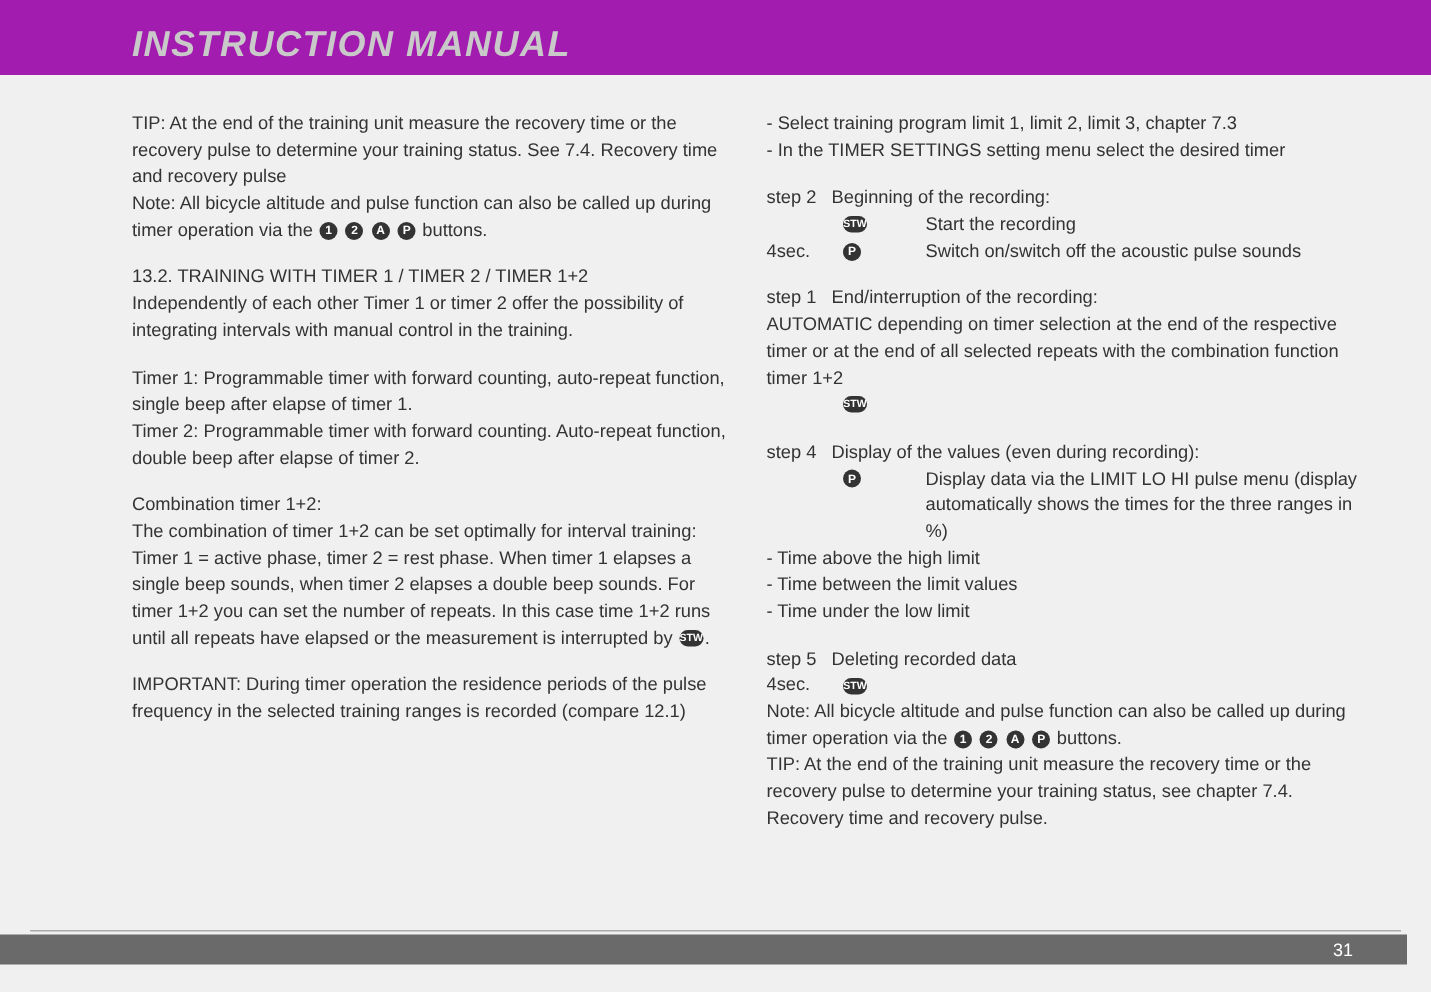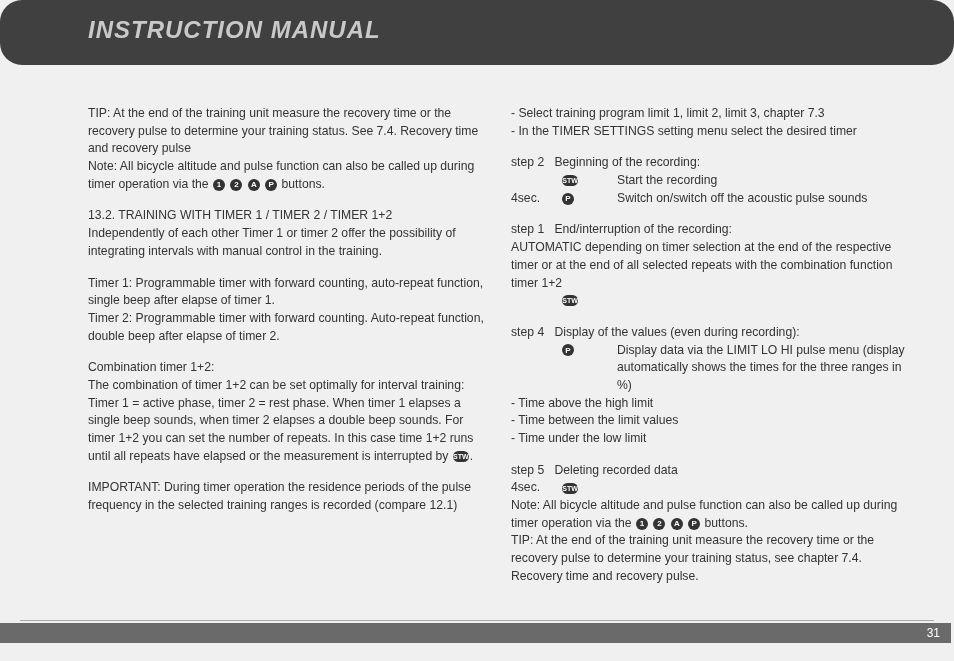--- a/index.html
+++ b/index.html
@@ -6,40 +6,39 @@
     margin: 0;
     padding: 0;
     background: #f0f0f0;
     font-family: Arial, Helvetica, sans-serif;
     width: 954px;
     height: 661px;
     overflow: hidden;
     position: relative;
   }
   .header-bar {
-    background: #404040;
-    height: 65px;
+    background: #a21caf;
+    height: 50px;
     width: 100%;
     position: relative;
-    border-radius: 22px;
   }
   .header-title {
     color: #c9c9c9;
     font-family: "Arial Black", Arial, sans-serif;
     font-weight: 900;
     font-style: italic;
     font-size: 24px;
     letter-spacing: 1px;
     position: absolute;
     left: 88px;
     top: 16px;
   }
   .content {
     display: flex;
-    padding: 40px 44px 0 88px;
+    padding: 24px 44px 0 88px;
     gap: 24px;
     font-size: 12.2px;
     color: #333;
     line-height: 1.45;
   }
   .col {
     flex: 1;
     min-width: 0;
   }
   .para {
@@ -64,28 +63,28 @@
   .icon.round {
     width: 12px;
     height: 12px;
     border-radius: 50%;
     font-size: 8px;
   }
   .footer-bar {
     position: absolute;
     bottom: 18px;
     left: 0;
-    right: 3px;
+    right: 16px;
     height: 20px;
     background: #6a6a6a;
     color: #fff;
     text-align: right;
     font-size: 12px;
     line-height: 20px;
-    padding-right: 11px;
+    padding-right: 36px;
     margin-top: 32px;
   }
   .footer-line {
     position: absolute;
     bottom: 40px;
     left: 20px;
     right: 20px;
     border-top: 1px solid #aaa;
   }
   .step-row {

